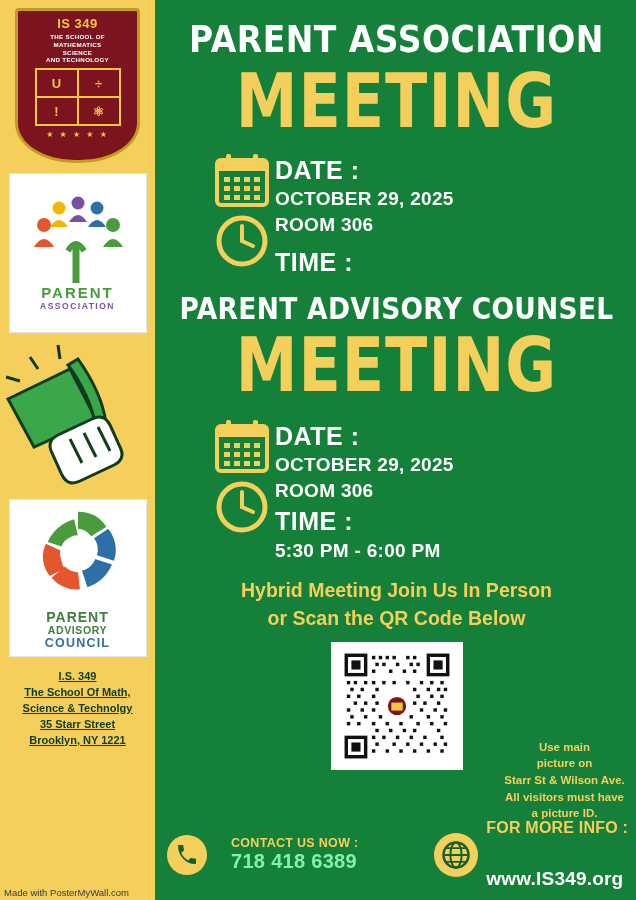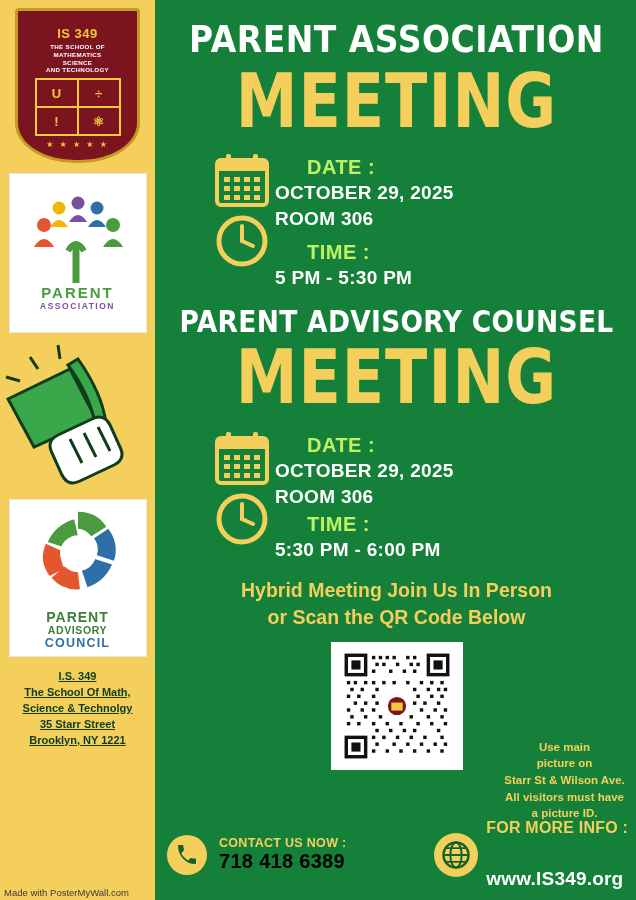--- a/index.html
+++ b/index.html
@@ -35,21 +35,21 @@
     border-radius: 4px 4px 60px 60px / 4px 4px 40px 40px;
     position: relative;
     display: flex;
     flex-direction: column;
     align-items: center;
     color: #f5cf5b;
     overflow: hidden;
   }
   .crest-title {
     font-size: 13px; font-weight: bold; letter-spacing: .5px;
-    margin-top: 15px; color: #f0c93c;
+    margin-top: 5px; color: #f0c93c;
   }
   .crest-sub {
     font-size: 6.2px; font-weight: bold; text-align: center;
     line-height: 1.25; color: #ffffff; margin-top: 2px;
     letter-spacing: .3px;
   }
   .crest-grid {
     margin-top: 4px;
     width: 86px; height: 58px;
     display: grid;
@@ -182,22 +182,22 @@
     width: 66px;
     flex: 0 0 66px;
     display: flex;
     flex-direction: column;
     align-items: center;
   }
   .cal-icon { width: 56px; height: 56px; }
   .clock-icon { width: 54px; height: 54px; margin-top: 6px; }
   .text-col { padding-top: 2px; }
   .lbl {
-    font-size: 20px; font-weight: bold; color: #bef264;
-    letter-spacing: .5px; line-height: 1.3; margin-left: 32px;
+    font-size: 25px; font-weight: bold; color: #ffffff;
+    letter-spacing: .5px; line-height: 1.3;
   }
   .val {
     font-size: 19px; font-weight: bold; color: #ffffff;
     letter-spacing: .3px; line-height: 1.35;
   }
   .time-group { margin-top: 8px; }
 
   .hybrid {
     text-align: center;
     font-size: 19.5px;
@@ -238,23 +238,23 @@
     display: flex;
     align-items: center;
   }
   .contact-item { display: flex; align-items: center; }
   .phone-circle {
     width: 40px; height: 40px; border-radius: 50%;
     background: #f5cf5b;
     display: flex; align-items: center; justify-content: center;
     flex: 0 0 40px;
   }
-  .contact-text { margin-left: 12px; }
+  .contact-text { margin-left: 24px; }
   .contact-label { font-size: 12.5px; font-weight: bold; color: #f5cf5b; letter-spacing: .3px;}
-  .contact-value { font-size: 20px; font-weight: bold; color: #000000; letter-spacing: .3px;}
+  .contact-value { font-size: 20px; font-weight: bold; color: #86efac; letter-spacing: .3px;}
   .spacer { flex: 1; }
   .globe-circle {
     width: 44px; height: 44px; border-radius: 50%;
     background: #f5cf5b;
     display: flex; align-items: center; justify-content: center;
     flex: 0 0 44px;
     position: relative;
   }
   .web-text { margin-left: 8px; text-align: left; }
   .web-label { font-size: 16px; font-weight: bold; color: #f5cf5b; letter-spacing: .2px;}
@@ -387,21 +387,20 @@
           <line x1="27" y1="27" x2="27" y2="12" stroke="#f5cf5b" stroke-width="4" stroke-linecap="round"></line>
           <line x1="27" y1="27" x2="38" y2="32" stroke="#f5cf5b" stroke-width="4" stroke-linecap="round"></line>
         </svg>
       </div>
       <div class="text-col">
         <div class="lbl">DATE :</div>
         <div class="val">OCTOBER  29, 2025</div>
         <div class="val">ROOM 306</div>
         <div class="time-group">
           <div class="lbl">TIME :</div>
-          <div class="val">5 PM - 5:30 PM</div>
         </div>
       </div>
     </div>
 
     <div class="head3" style="margin-top:16px;">PARENT ADVISORY COUNSEL</div>
     <div class="head2" style="margin-top:10px;">MEETING</div>
 
     <div class="info-block" style="margin-top:28px;">
       <div class="icon-col">
         <svg class="cal-icon" viewBox="0 0 56 56">

